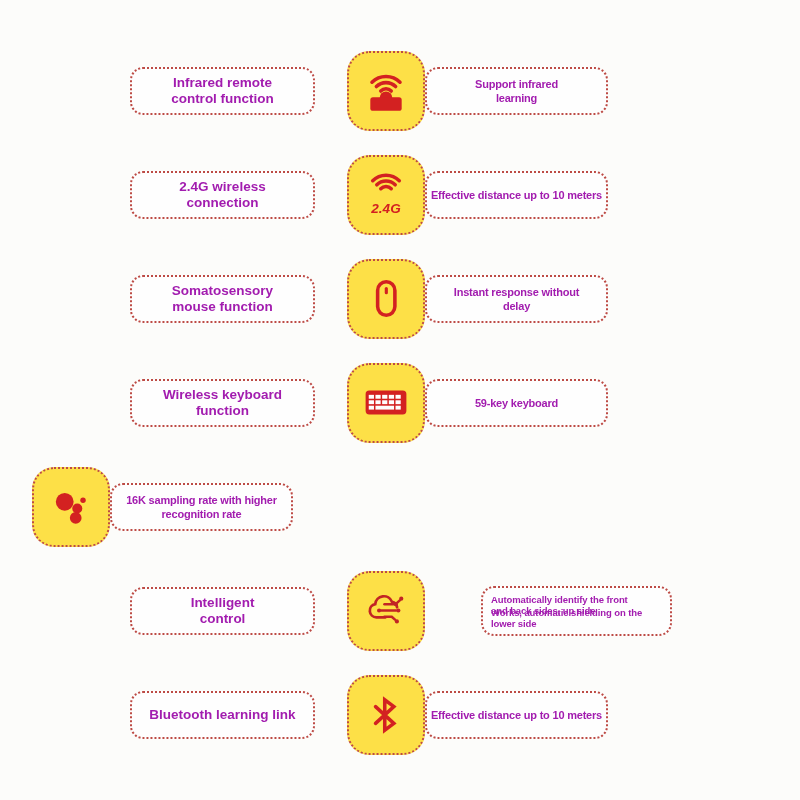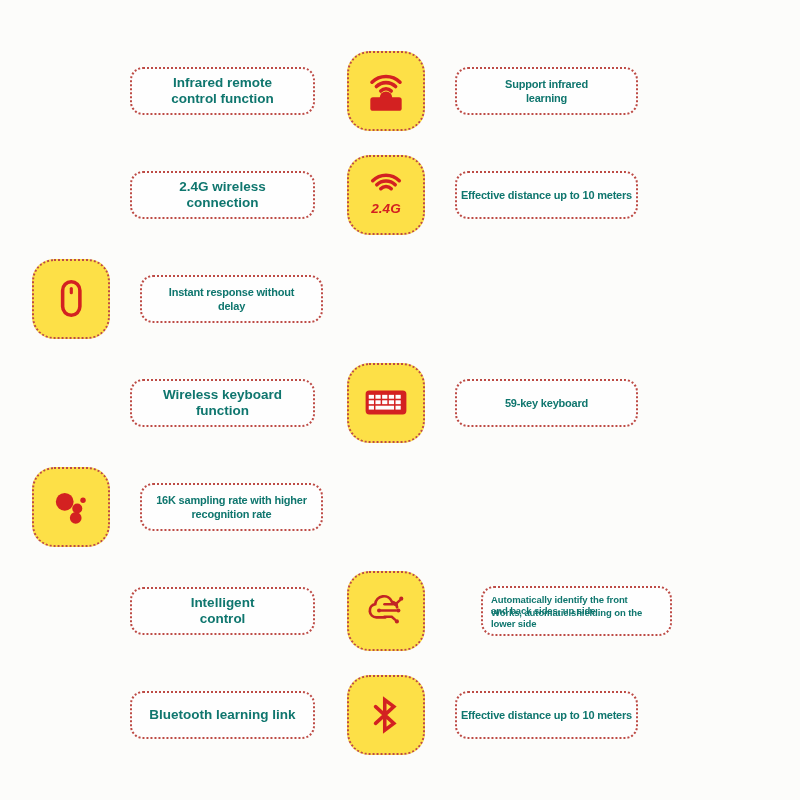--- a/index.html
+++ b/index.html
@@ -20,21 +20,21 @@
   }
   .pill {
     box-sizing: border-box;
     border: 2px dotted #bd4b45;
     border-radius: 13px;
     background: #fefefe;
     display: flex;
     align-items: center;
     justify-content: center;
     text-align: center;
-    color: #0f766e;
+    color: #a21caf;
   }
   .feature {
     margin-left: 130px;
     width: 185px;
     height: 48px;
     font-size: 13.5px;
     line-height: 16px;
     font-weight: 700;
   }
   .icon-box {
@@ -43,21 +43,20 @@
     width: 78px;
     height: 80px;
     border: 2px dotted #bd4b45;
     border-radius: 22px;
     background: #fde047;
     display: flex;
     align-items: center;
     justify-content: center;
   }
   .detail {
-    margin-left: 30px;
     width: 183px;
     height: 48px;
     font-size: 11px;
     line-height: 14px;
     font-weight: 700;
     letter-spacing: -0.2px;
     text-align: center;
   }
   .pill span { white-space: pre; }
   
@@ -126,20 +125,24 @@
           </g>
           <text class="ic-text" x="22" y="39" font-size="13" fill="#d32121" text-anchor="middle">2.4G</text>
         </svg>
       </div>
       <div class="pill detail">
         <span>Effective distance up to 10 meters</span>
       </div>
     </div>
 
     <div class="row">
+      <div class="pill feature">
+        <span>Somatosensory
+mouse function</span>
+      </div>
       <div class="icon-box">
         <svg class="icon-svg" width="46" height="46" viewBox="0 0 44 44">
           <rect x="14" y="5.5" width="16.5" height="32" rx="8.25" fill="none" stroke="#d32121" stroke-width="3.4"></rect>
           <rect x="20.8" y="10.5" width="3" height="7" rx="1.5" fill="#d32121"></rect>
         </svg>
       </div>
       <div class="pill detail">
         <span>Instant response without
 delay</span>
       </div>

